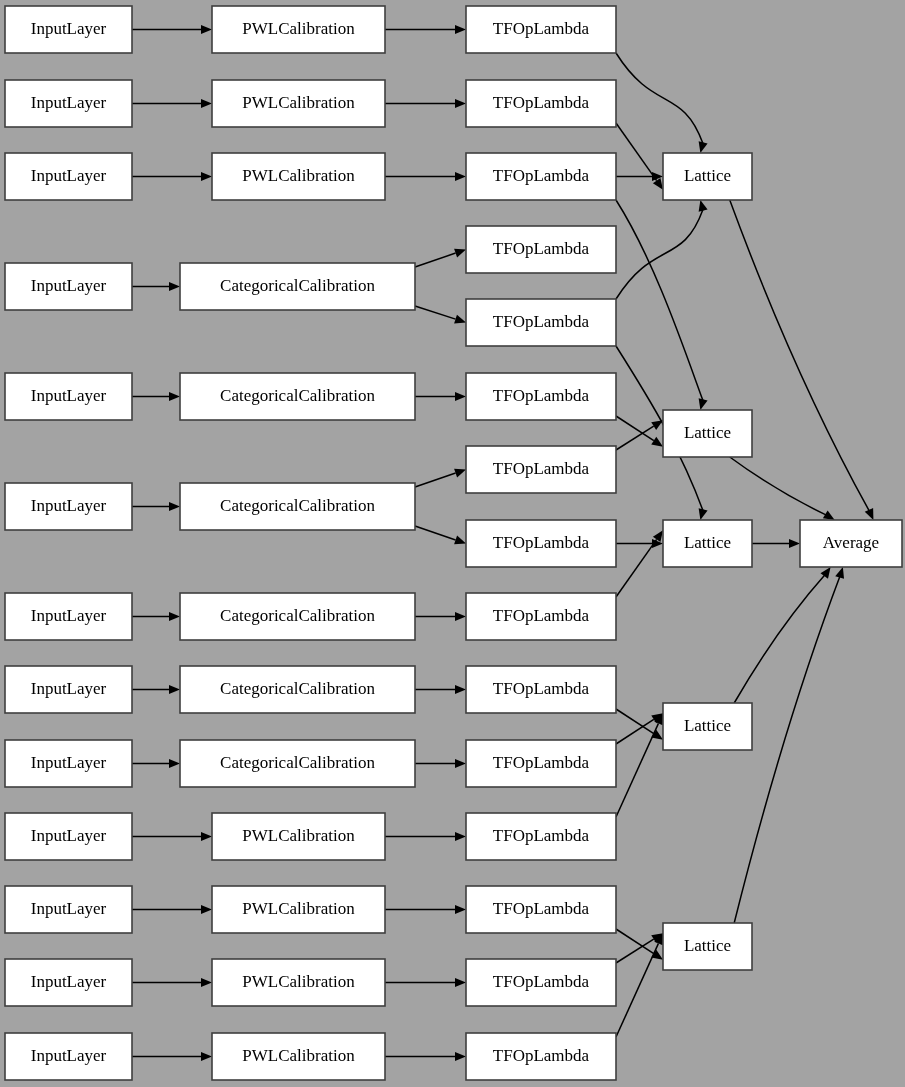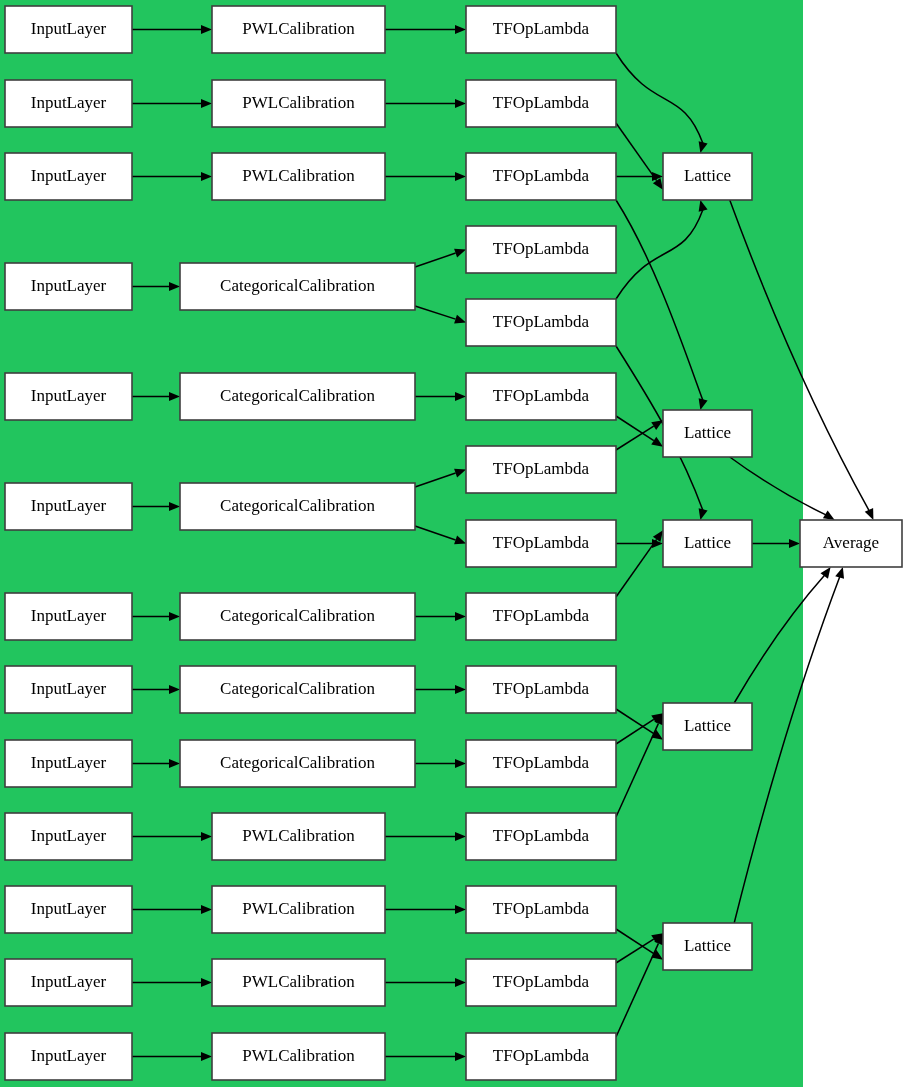--- a/index.html
+++ b/index.html
@@ -1,20 +1,20 @@
 <!DOCTYPE html>
 <html><head>
 <meta charset="utf-8">
 <style>
   html,body{margin:0;padding:0;background:#ffffff;}
   body{
     font-family:"Liberation Serif","DejaVu Serif",serif;
     width:905px;height:1087px;overflow:hidden;
   }
-  #graph-root{position:relative;width:803px;height:1087px;background:#22c55e;}
+  #graph-root{position:relative;width:905px;height:1087px;background:#a3a3a3;}
   svg#graph-canvas{position:absolute;left:0;top:0;width:905px;height:1087px;display:block;}
   .node-box{fill:#ffffff;stroke:#3f3f3f;stroke-width:1.6;}
   .node-label{
     font-family:"Liberation Serif","DejaVu Serif",serif;
     font-size:17px;fill:#000000;
     text-anchor:middle;dominant-baseline:middle;
     white-space:pre;
   }
   .edge-path{fill:none;stroke:#000000;stroke-width:1.5;}
   .edge-head{fill:#000000;stroke:none;}

